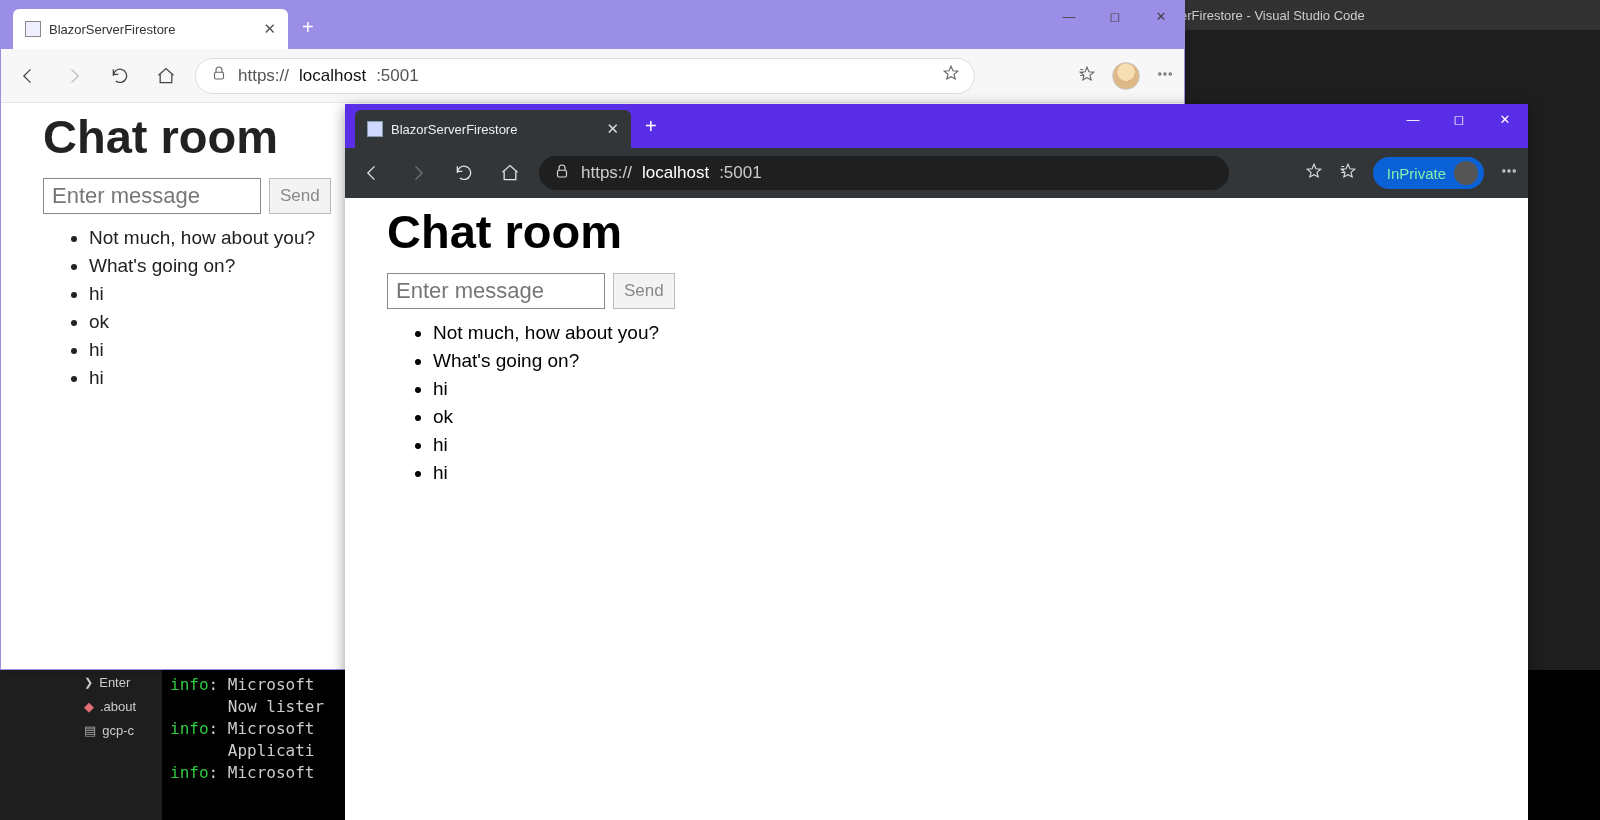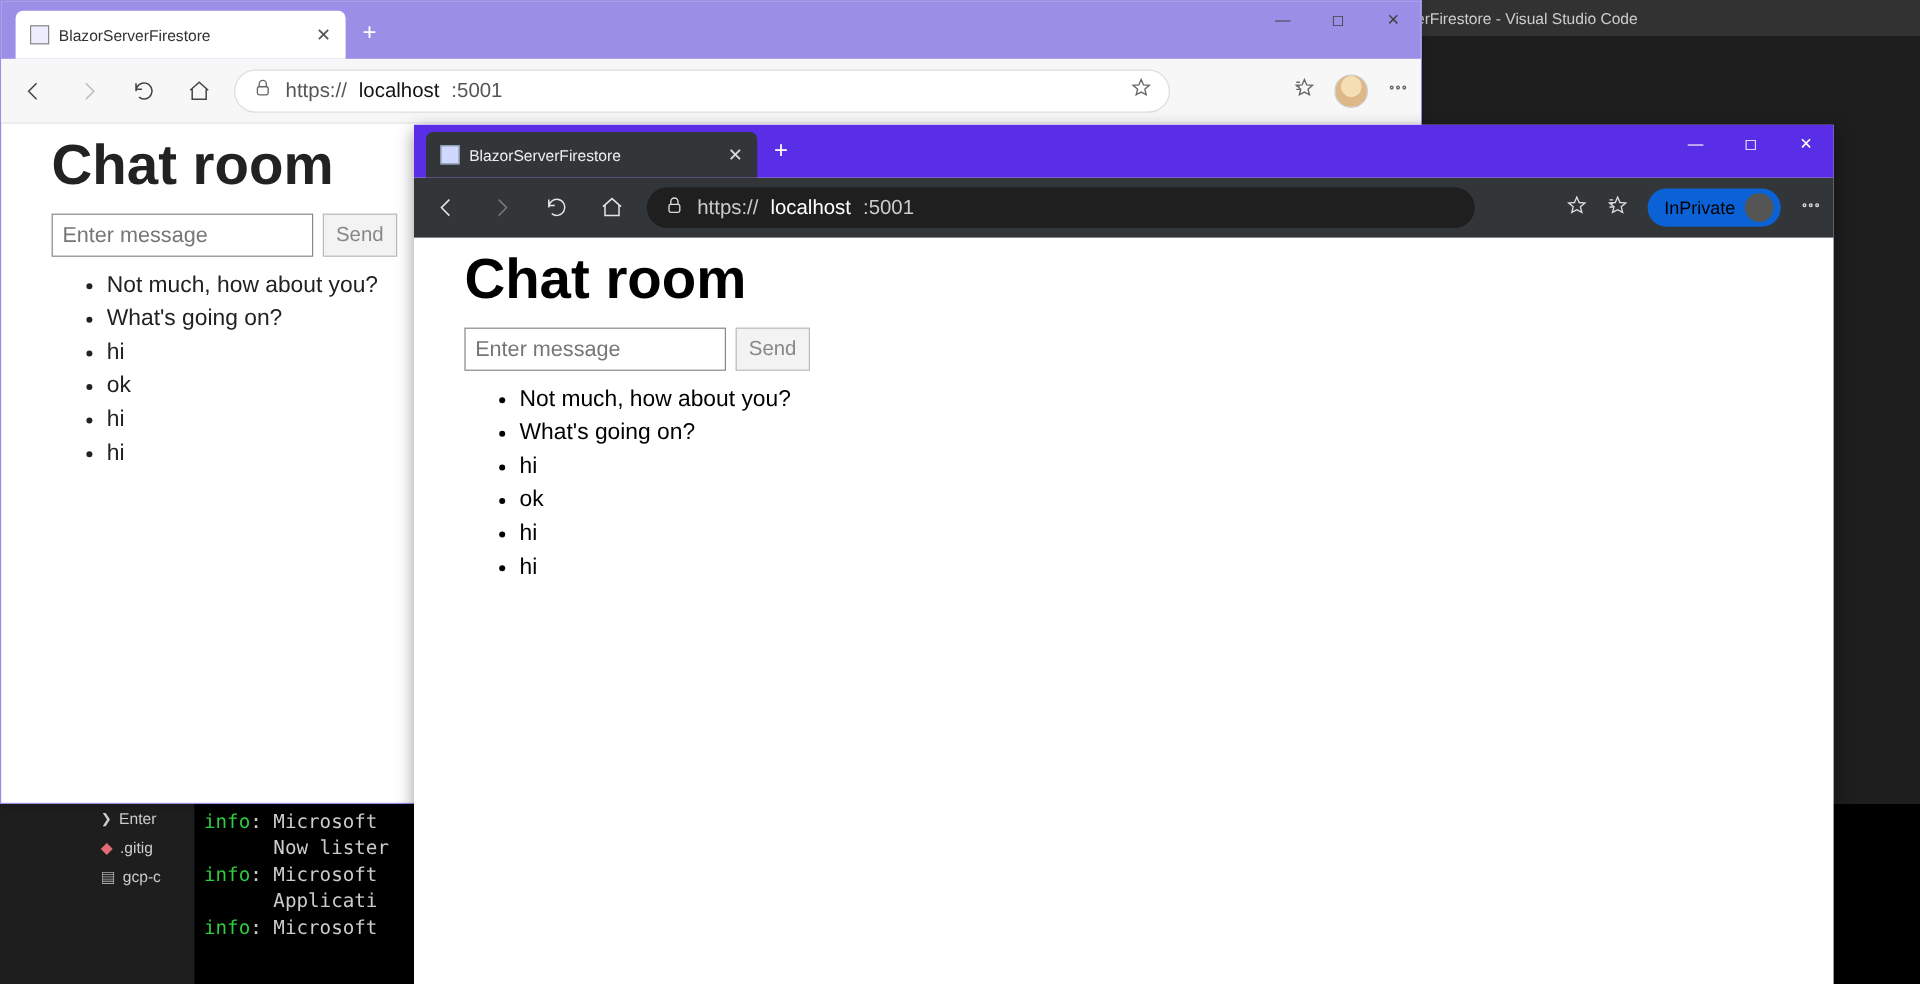--- a/index.html
+++ b/index.html
@@ -31,42 +31,42 @@
   .nav-btn svg { width:20px; height:20px; stroke:#444; fill:none; stroke-width:1.5; }
   .nav-btn.dis svg { stroke:#bbb; }
   .addr { flex:1; max-width:780px; height:36px; border:1px solid #ddd; border-radius:18px; background:#fff; display:flex; align-items:center; padding:0 14px; gap:10px; color:#555; font-size:17px;}
   .addr .host { color:#111; }
   .tb-right { display:flex; align-items:center; gap:16px; margin-left:auto; }
   .avatar { width:28px; height:28px; border-radius:50%; background:radial-gradient(circle at 50% 35%, #f5deb3 0 40%, #deb887 41% 100%); border:1px solid #ccc;}
 
   .page { padding:0 42px; color:#222; }
   .page h1 { font-size:47px; font-weight:600; margin:6px 0 14px 0; }
   .msgrow { display:flex; gap:8px; align-items:center;}
-  .msgrow input { width:218px; height:36px; font-size:18px; padding:0 8px; border:1px solid #888; color:#333;}
+  .msgrow input { width:218px; height:36px; font-size:22px; padding:0 8px; border:1px solid #888; color:#333;}
   .msgrow input::placeholder { color:#767676; }
   .msgrow button { height:36px; padding:0 10px; font-size:17px; border:1px solid #bbb; background:#f3f3f3; color:#888;}
   .page ul { margin:10px 0 0 46px; font-size:19px; line-height:28px;}
 
   
   .win2 { position:absolute; left:345px; top:104px; width:1183px; height:716px; background:#fff; box-shadow:0 4px 14px rgba(0,0,0,.4); }
   .w2-titlebar { height:44px; background:#5a2ee6; display:flex; align-items:flex-end; position:relative;}
   .w2-tab { background:#333638; height:38px; width:276px; margin-left:10px; border-top-left-radius:6px; border-top-right-radius:6px; display:flex; align-items:center; padding:0 12px; gap:8px;}
   .w2-tab .favi { width:16px; height:16px; background:#cfd8ff; border:1px solid #89a; }
   .w2-tab .title { color:#eee; font-size:13px; flex:1;}
   .w2-tab .close { color:#ddd; font-size:15px;}
   .w2-add { color:#fff; font-size:20px; margin:0 14px 10px 14px;}
   .w2-wincontrols { position:absolute; right:0; top:0; display:flex;}
   .w2-wincontrols div { width:46px; height:30px; display:flex; align-items:center; justify-content:center; color:#fff; font-size:13px;}
   .w2-toolbar { height:50px; background:#333638; display:flex; align-items:center; padding:0 10px; gap:12px;}
   .w2-toolbar .nav-btn svg { stroke:#e5e5e5; }
   .w2-toolbar .nav-btn.dis svg { stroke:#777; }
   .addr2 { flex:1; max-width:690px; height:34px; border-radius:17px; background:#1f1f1f; display:flex; align-items:center; padding:0 14px; gap:10px; color:#ccc; font-size:17px;}
   .addr2 .host { color:#fff; }
   .w2-right { display:flex; align-items:center; gap:16px; margin-left:auto;}
-  .inpriv { display:flex; align-items:center; gap:8px; background:#0b62d6; color:#000000; padding:4px 6px 4px 14px; border-radius:20px; font-size:15px;}
+  .inpriv { display:flex; align-items:center; gap:8px; background:#0b62d6; color:#86efac; padding:4px 6px 4px 14px; border-radius:20px; font-size:15px;}
   .inpriv .av { width:24px; height:24px; border-radius:50%; background:#555;}
   .page2 { padding:0 42px; }
   .page2 h1 { font-size:47px; font-weight:600; margin:6px 0 14px 0; }
   .page2 ul { margin:10px 0 0 46px; font-size:19px; line-height:28px;}
 
   .lock svg, .star svg, .reads svg, .more svg { width:18px; height:18px; stroke:#666; fill:none; stroke-width:1.5;}
   .w2-toolbar .lock svg, .w2-toolbar .star svg, .w2-toolbar .reads svg, .w2-toolbar .more svg { stroke:#ddd;}
 </style>
 </head>
 <body>
@@ -78,21 +78,21 @@
       <span>erFirestore - Visual Studio Code</span>
     </div>
     <div class="vscode-lower">
       <div class="explorer">
         <div class="item">
           <span class="chev">❯</span>
           <span>Enter</span>
         </div>
         <div class="item">
           <span style="color:#e06c75">◆</span>
-          <span>.gitig</span>
+          <span>.about</span>
         </div>
         <div class="item">
           <span style="color:#aaa">▤</span>
           <span>gcp-c</span>
         </div>
       </div>
       <div class="term" id="term"><span class="info">info</span>: Microsoft
       Now lister
 <span class="info">info</span>: Microsoft
       Applicati

